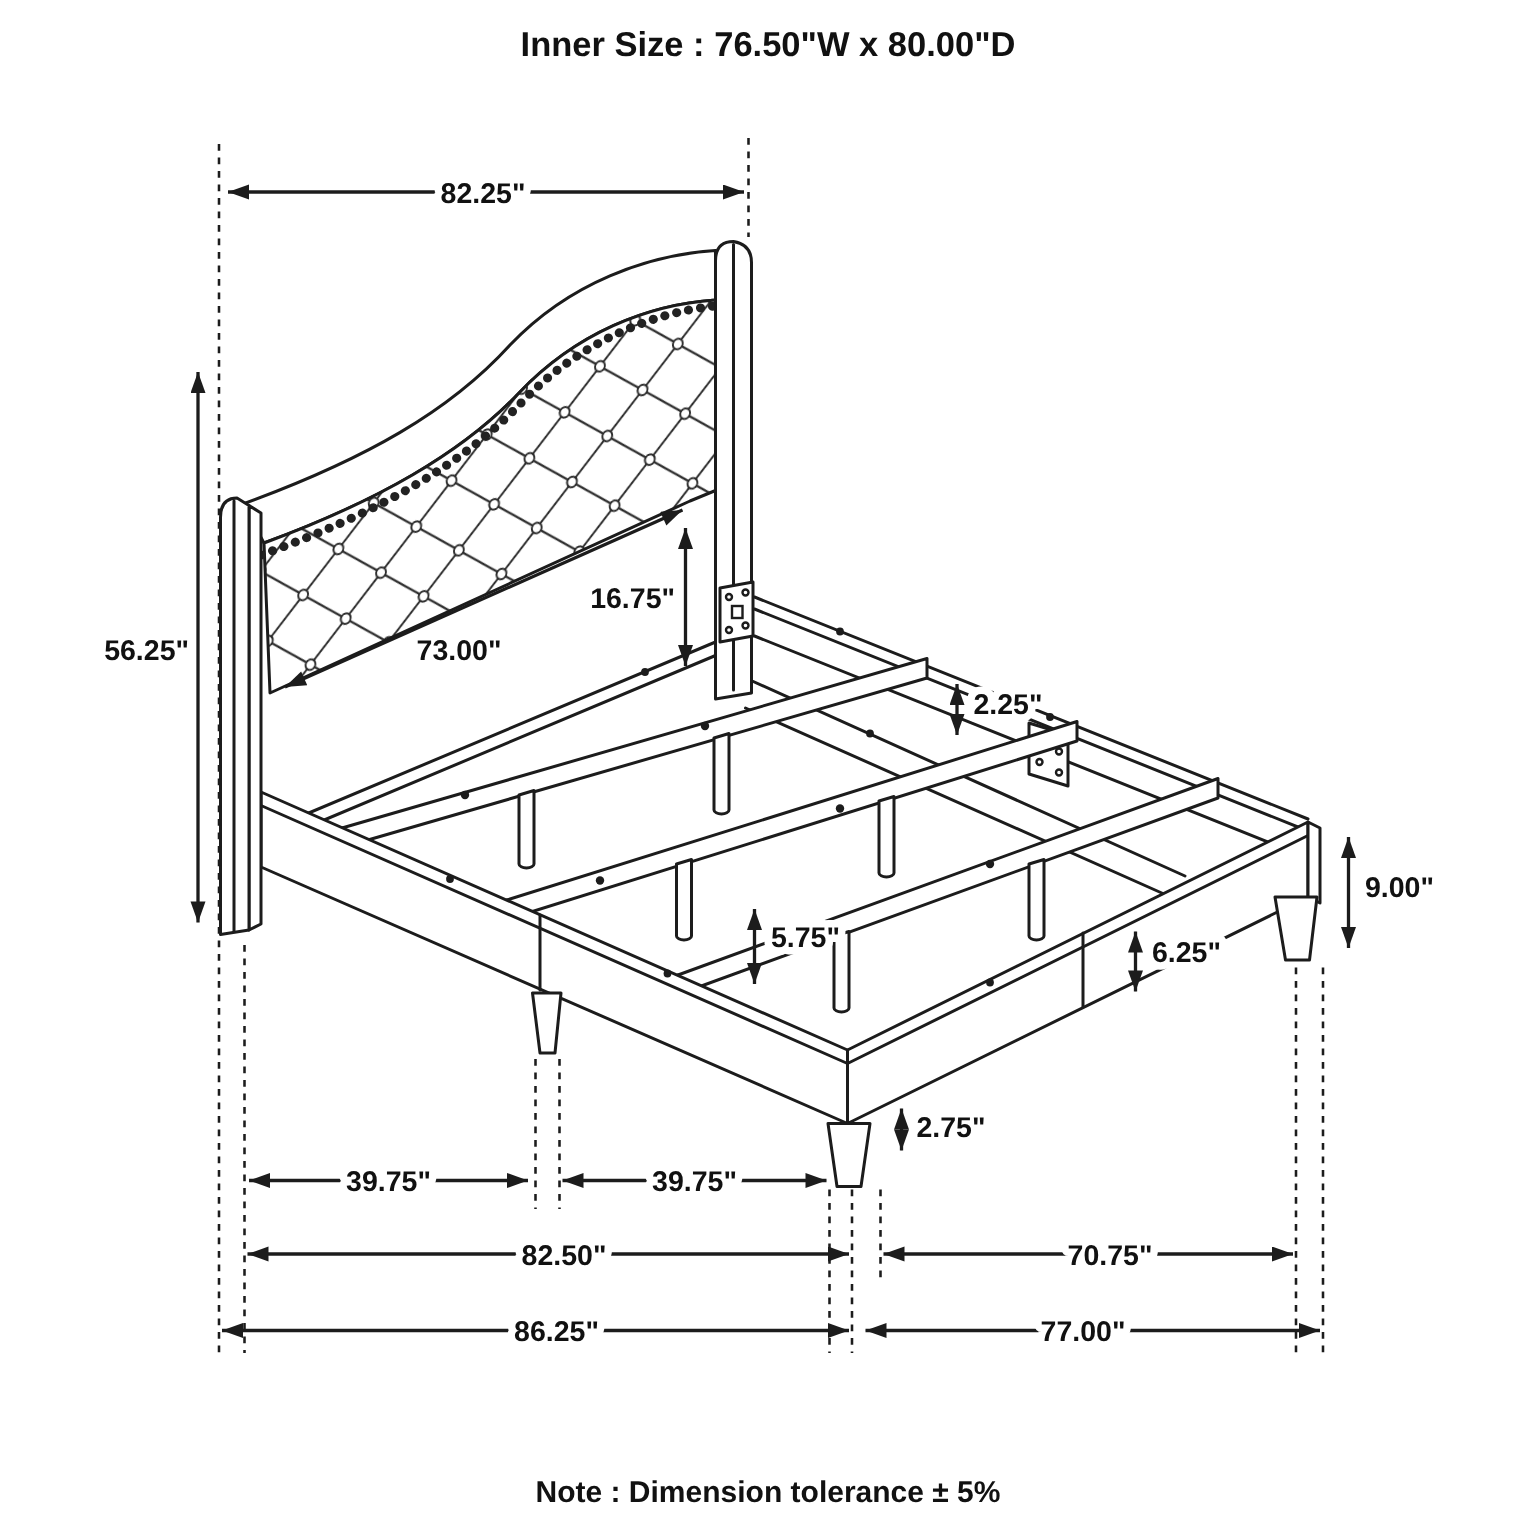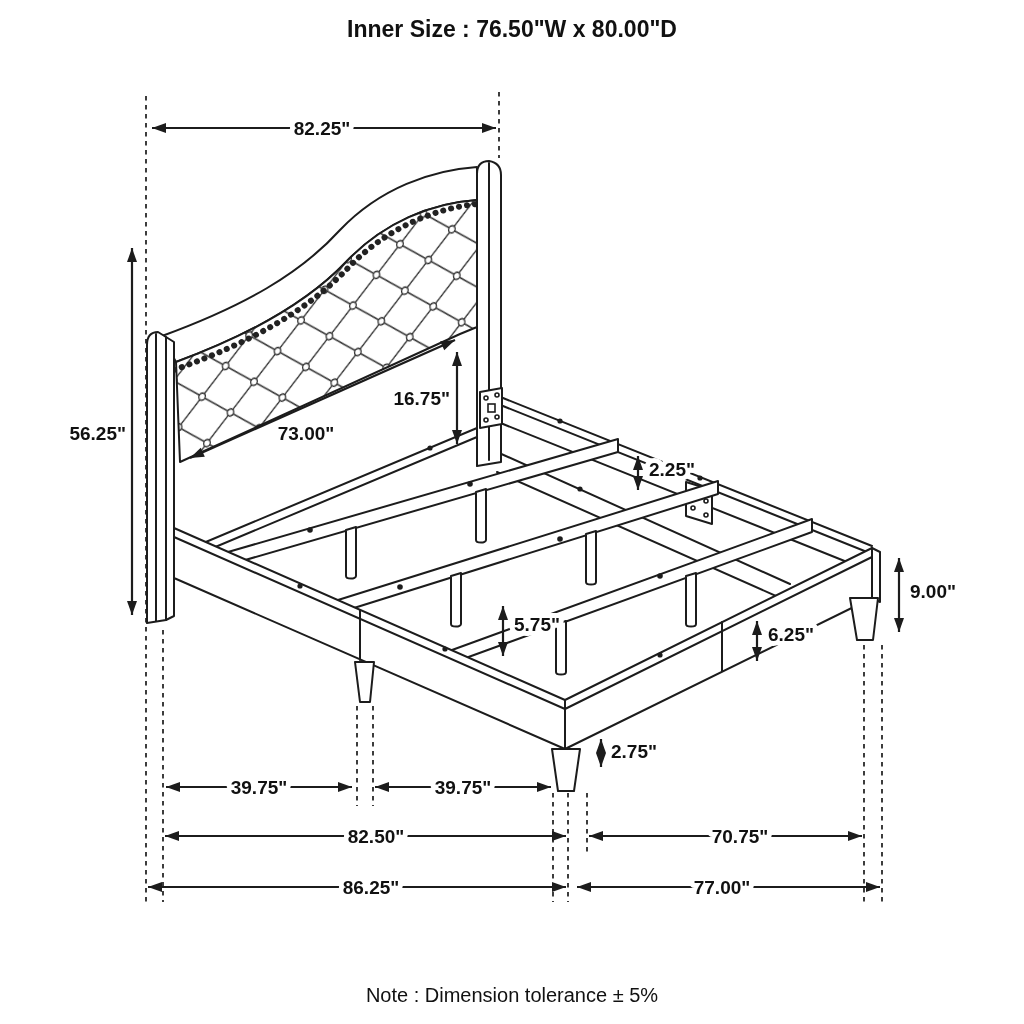--- a/index.html
+++ b/index.html
@@ -1,21 +1,21 @@
 <!DOCTYPE html>
 <html><head>
 <meta charset="utf-8">
 <style>
   html,body{margin:0;padding:0;background:#fff;}
   .stage{position:relative;width:1024px;height:1024px;background:#fff;overflow:hidden;
          font-family:"Liberation Sans",sans-serif;}
   .title{position:absolute;top:16px;left:0;width:100%;text-align:center;
          font-size:23px;font-weight:bold;color:#111;}
   .note{position:absolute;top:984px;left:0;width:100%;text-align:center;
-        font-size:20px;font-weight:normal;color:#111;}
+        font-size:20px;font-weight:bold;color:#111;}
   svg{position:absolute;top:0;left:0;}
   .ln{stroke:#1c1c1c;stroke-width:2;fill:none;stroke-linecap:round;stroke-linejoin:round;}
   .fw{stroke:#1c1c1c;stroke-width:2;fill:#ffffff;stroke-linejoin:round;}
   .thin{stroke:#1c1c1c;stroke-width:1.6;fill:none;}
   .dim{stroke:#1c1c1c;stroke-width:2.2;fill:none;
        marker-start:url(#as);marker-end:url(#ae);}
   .ext{stroke:#1c1c1c;stroke-width:1.7;fill:none;stroke-dasharray:4.5 4.5;}
   .lbl{font-family:"Liberation Sans",sans-serif;font-weight:bold;font-size:19px;
        fill:#111;stroke:#fff;stroke-width:10px;paint-order:stroke;stroke-linejoin:round;}
   .dot{fill:#1c1c1c;stroke:none;}

